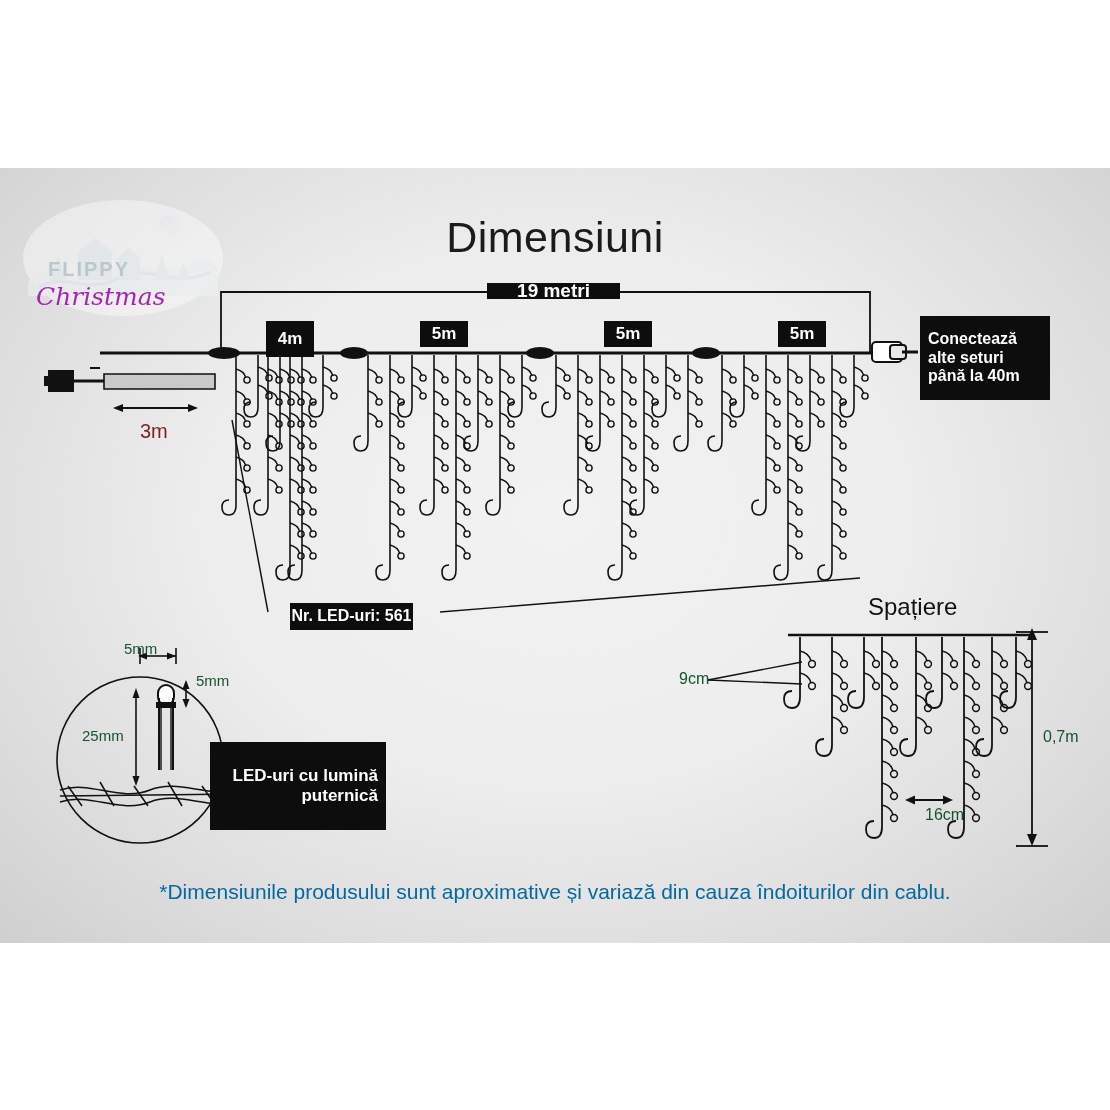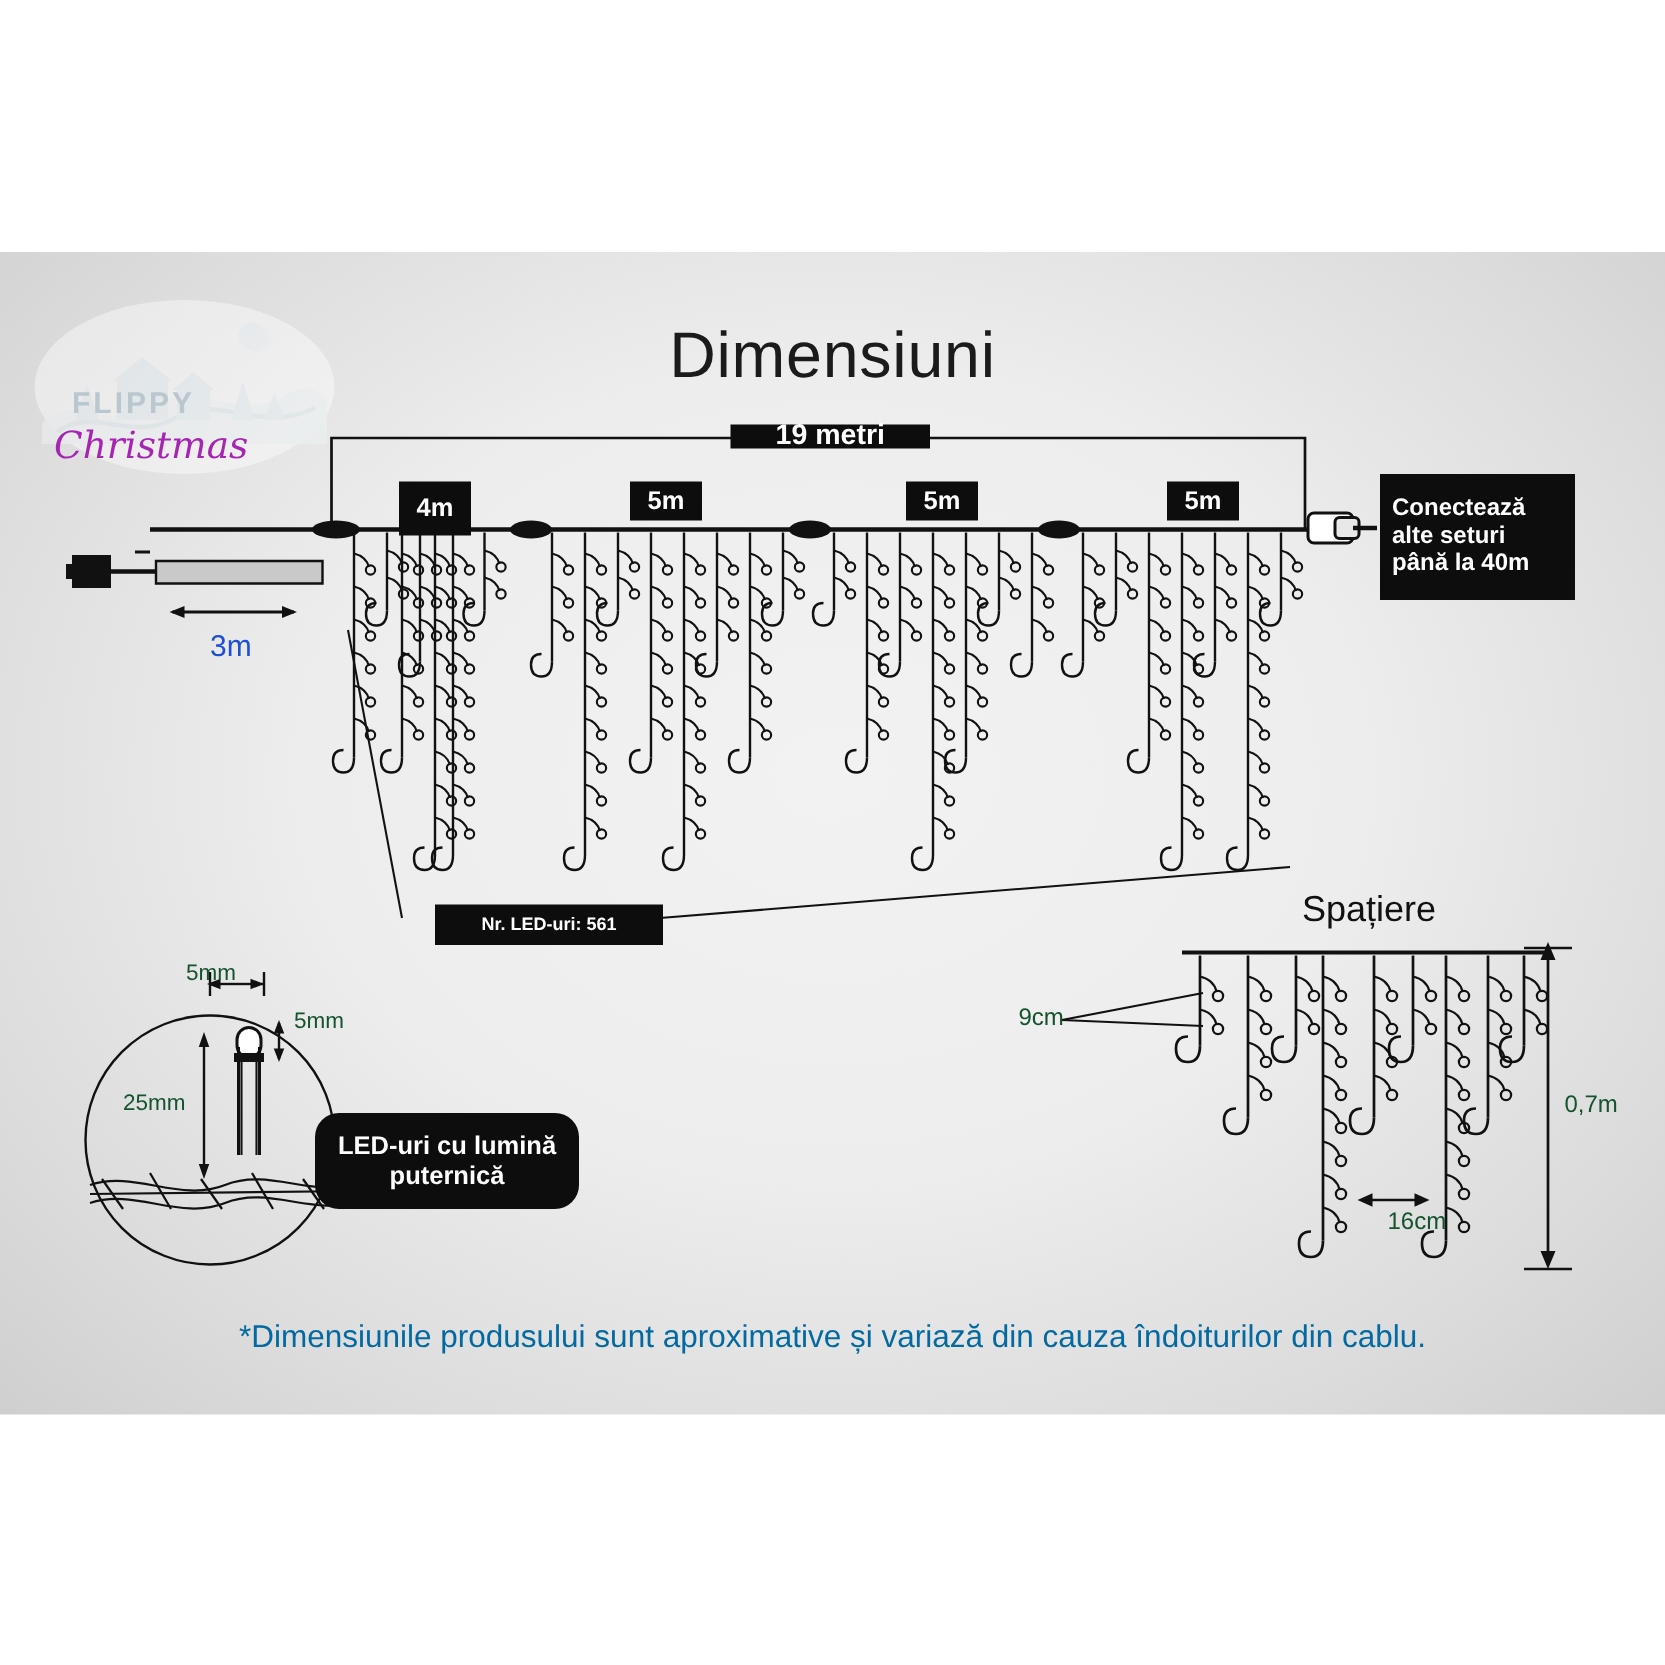--- a/index.html
+++ b/index.html
@@ -25,21 +25,21 @@
   #panel {
     position: absolute;
     left: 0;
     top: 168px;
     width: 1110px;
     height: 775px;
     background: radial-gradient(ellipse at 50% 45%, #f2f2f2 0%, #ededed 45%, #dcdcdc 78%, #cfcfcf 100%);
   }
   .lbl {
     position: absolute;
-    color: #1d4ed8;
+    color: #7f1d1d;
     white-space: nowrap;
   }
   .black-tag {
     position: absolute;
     background: #0d0d0d;
     color: #ffffff;
     font-weight: bold;
     display: flex;
     align-items: center;
     justify-content: center;
@@ -275,21 +275,21 @@
     <path d="M232,420 L268,612" stroke="#111" stroke-width="1.4" fill="none"></path>
     <path d="M440,612 L860,578" stroke="#111" stroke-width="1.4" fill="none"></path>
   </svg>
 
   <div class="black-tag" style="left:487px; top:283px; width:133px; height:16px; font-size:19px;">19 metri</div>
   <div class="black-tag" style="left:266px; top:321px; width:48px; height:36px; font-size:17px;">4m</div>
   <div class="black-tag" style="left:420px; top:321px; width:48px; height:26px; font-size:17px;">5m</div>
   <div class="black-tag" style="left:604px; top:321px; width:48px; height:26px; font-size:17px;">5m</div>
   <div class="black-tag" style="left:778px; top:321px; width:48px; height:26px; font-size:17px;">5m</div>
   <div class="black-tag" style="left:920px; top:316px; width:114px; height:84px; font-size:16px; padding:0 8px; text-align:left; justify-content:flex-start; white-space:normal;">Conectează alte seturi până la 40m</div>
-  <div class="black-tag" style="left:290px; top:603px; width:152px; height:27px; font-size:12px;">Nr. LED-uri: 561</div>
+  <div class="black-tag" style="left:290px; top:603px; width:123px; height:27px; font-size:16px;">Nr. LED-uri: 561</div>
   <div class="lbl" style="left:140px; top:420px; font-size:20px; font-weight:normal;">3m</div>
 
 
   <svg style="position:absolute;left:30px;top:630px;width:390px;height:240px;">
     <circle cx="110" cy="130" r="83" fill="none" stroke="#111" stroke-width="1.6"></circle>
 
     <rect x="128" y="55" width="16" height="20" rx="8" fill="#ffffff" stroke="#111" stroke-width="2"></rect>
     <path d="M129,68 L129,140 M143,68 L143,140" stroke="#111" stroke-width="2" fill="none"></path>
     <rect x="126" y="72" width="20" height="6" fill="#111"></rect>
     <path d="M131,78 L131,140 M141,78 L141,140" stroke="#111" stroke-width="1.4"></path>
@@ -319,21 +319,21 @@
     <g stroke="#111" stroke-width="1.6" fill="none">
       <line x1="106" y1="62" x2="106" y2="152"></line>
       <polygon points="106,58 102.5,68 109.5,68" fill="#111" stroke="none"></polygon>
       <polygon points="106,156 102.5,146 109.5,146" fill="#111" stroke="none"></polygon>
     </g>
   </svg>
 
   <div class="dim-text" style="left:124px; top:640px; font-size:15px;">5mm</div>
   <div class="dim-text" style="left:196px; top:672px; font-size:15px;">5mm</div>
   <div class="dim-text" style="left:82px; top:727px; font-size:15px;">25mm</div>
-  <div class="black-tag" style="left:210px; top:742px; width:160px; height:56px; font-size:17px; padding:4px 8px; text-align:center; justify-content:flex-start; white-space:normal;border-radius:16px;">LED-uri cu lumină puternică</div>
+  <div class="black-tag" style="left:210px; top:742px; width:160px; height:56px; font-size:17px; padding:16px 8px; text-align:right; justify-content:flex-start; white-space:normal;">LED-uri cu lumină puternică</div>
 
   <div class="sec-title" style="left:868px; top:593px; font-size:24px;">Spațiere</div>
 
   <svg style="position:absolute;left:620px;top:620px;width:470px;height:260px;">
     <defs>
       <g id="sdrop-s">
         <path d="M0,0 L0,60" stroke="#111" stroke-width="1.8" fill="none"></path>
         <path d="M0,60 q 0,11 -8,11 q -8,0 -8,-9 q 0,-8 8,-8" stroke="#111" stroke-width="1.8" fill="none"></path>
         <path d="M0,14 q 9,2 11,10" stroke="#111" stroke-width="1.5" fill="none"></path>
         <circle cx="12" cy="27" r="3.4" fill="none" stroke="#111" stroke-width="1.5"></circle>

